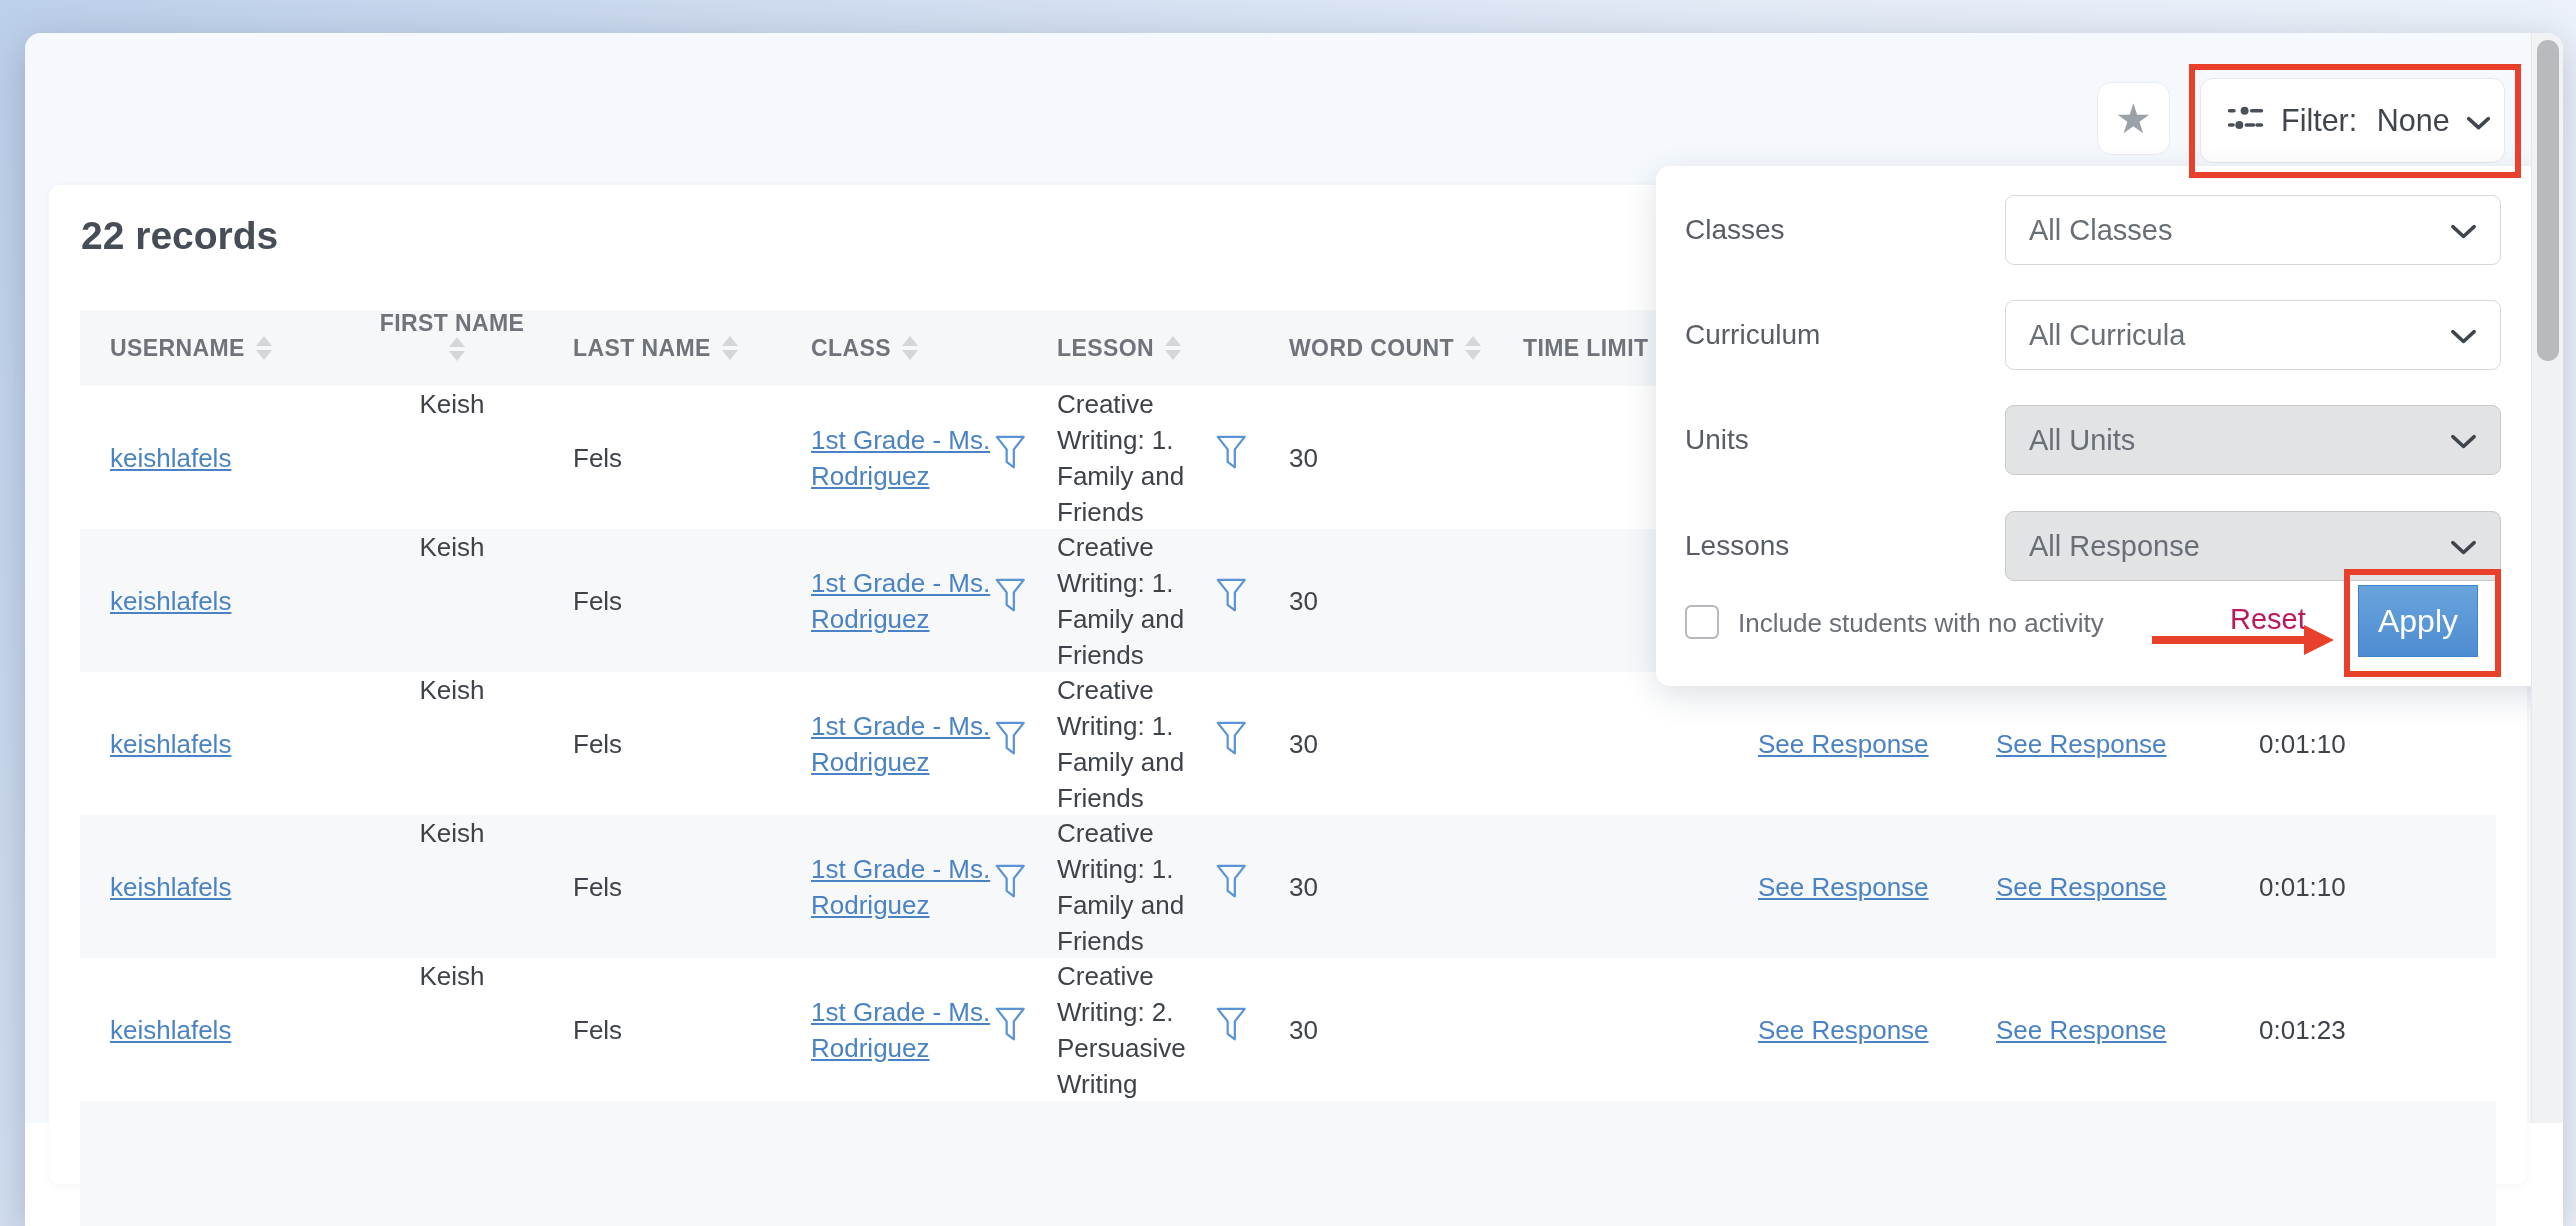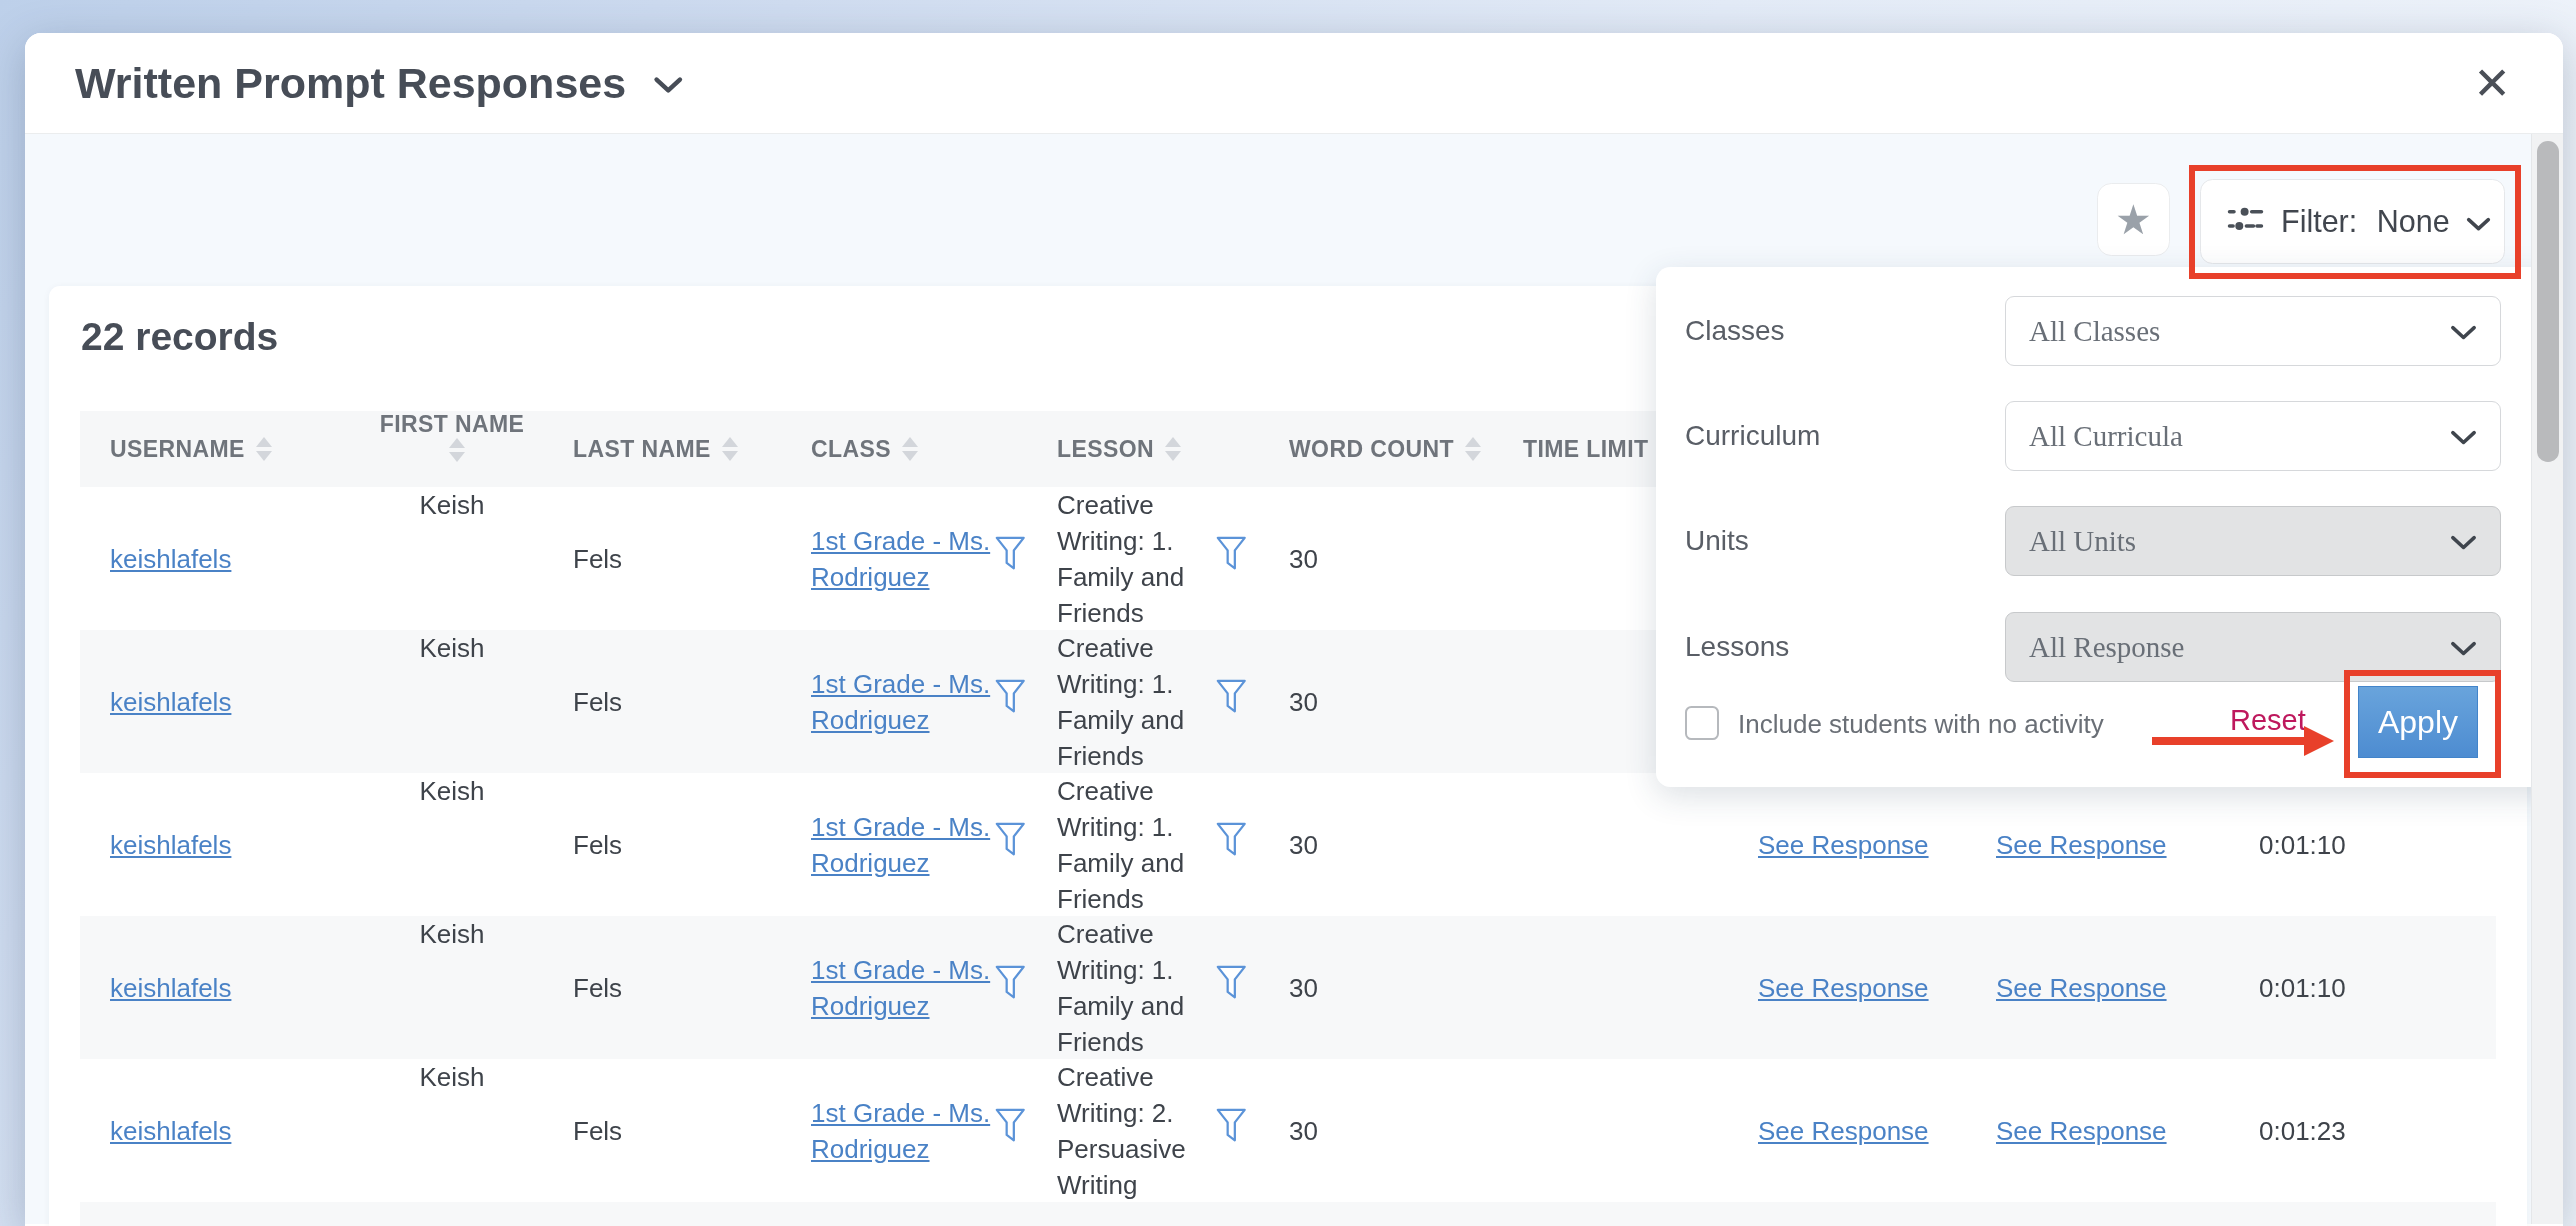--- a/index.html
+++ b/index.html
@@ -115,21 +115,21 @@
   .f-row .f-label {
     position: absolute; left: 29px; top: 50%; transform: translateY(-50%);
     font-size: 28px; color: #595e66;
   }
   .dropdown {
     position: absolute; left: 349px; top: 0;
     width: 496px; height: 70px;
     background: #fff; border: 1.8px solid #d6d8db; border-radius: 9px;
     display: flex; align-items: center;
     padding: 0 23px;
-    font-size: 29px; color: #696f77; cursor: pointer; font-family: Liberation Serif, serif;
+    font-size: 29px; color: #696f77; cursor: pointer;
   }
   .dropdown .chev { margin-left: auto; }
   .dropdown.disabled { background: #e2e3e4; border-color: #c7c9cb; cursor: default; }
   .checkbox {
     position: absolute; left: 29px; top: 439px;
     width: 34px; height: 34px;
     background: #fff; border: 2.7px solid #b6b9bd; border-radius: 6.3px;
     cursor: pointer;
   }
   .checkbox-label {
@@ -184,29 +184,20 @@
     position: absolute; left: 5.4px; top: 7.2px;
     width: 21.5px; height: 321px;
     background: #b9babc; border-radius: 10.8px; cursor: grab;
   }
 </style>
 </head>
 <body>
 
 <div class="modal">
 
-  <div class="modal-header">
-    <span class="modal-title">Written Prompt Responses</span>
-    <span class="title-caret">
-      <svg width="30.5" height="18" viewBox="0 0 34 20">
-          <polyline points="4,4 17,16 30,4" fill="none" stroke="#474d57" stroke-width="5" stroke-linecap="round" stroke-linejoin="round"></polyline>
-        </svg>
-    </span>
-    <button class="close-btn">✕</button>
-  </div>
 
   <div class="modal-body">
 
     <div class="star-btn">
       <span>★</span>
     </div>
     <div class="filter-btn">
       <span>
         <svg width="39" height="36" viewBox="0 0 44 40">
           <g stroke="#4a5058" stroke-width="4" stroke-linecap="round" fill="#4a5058">

